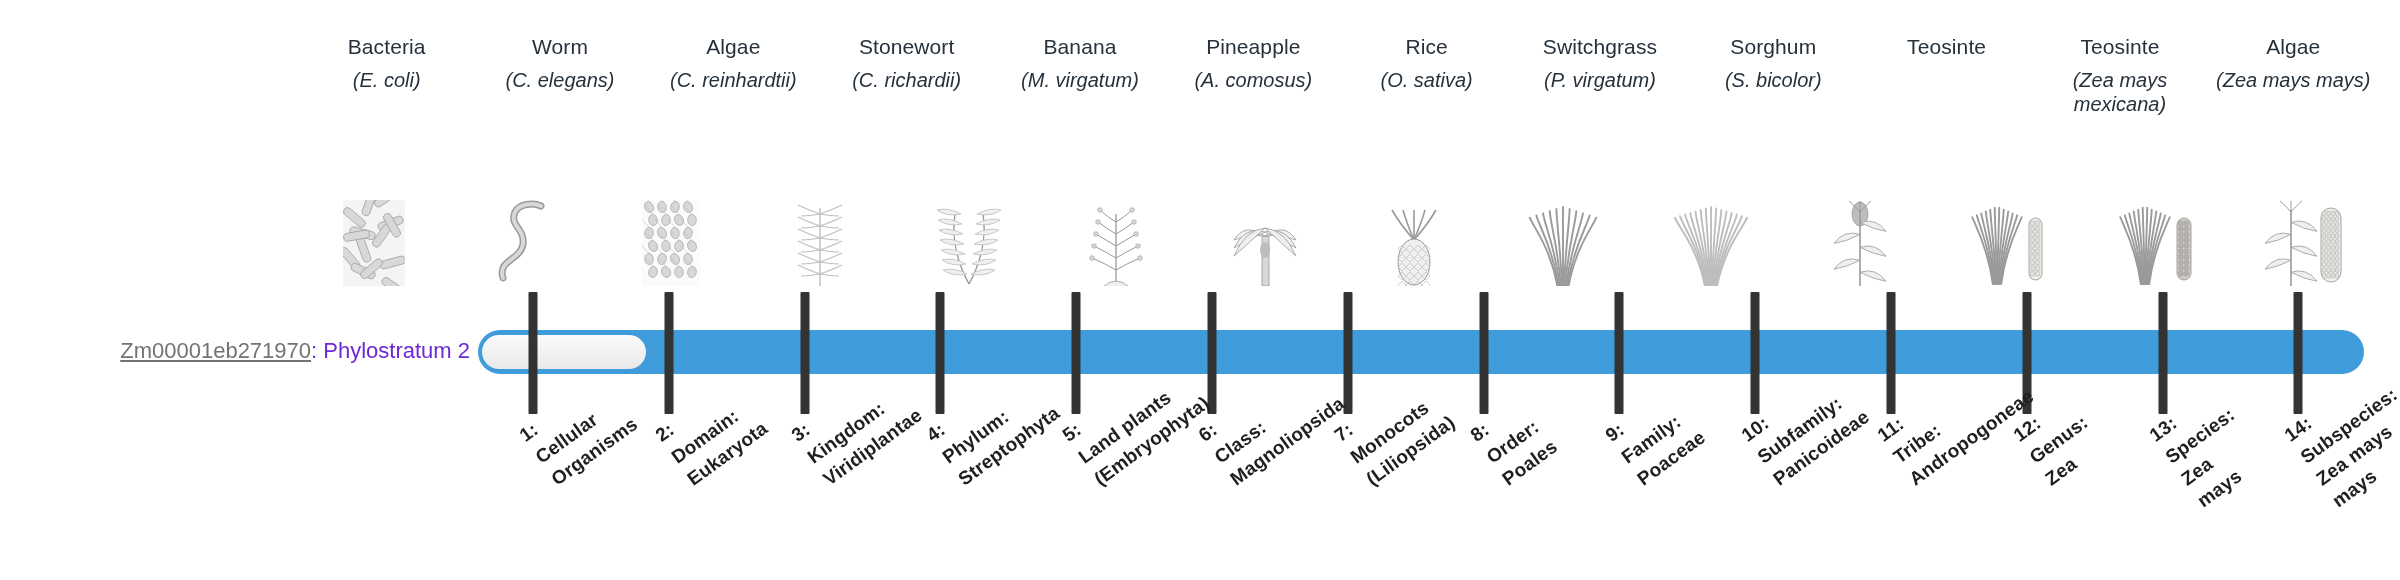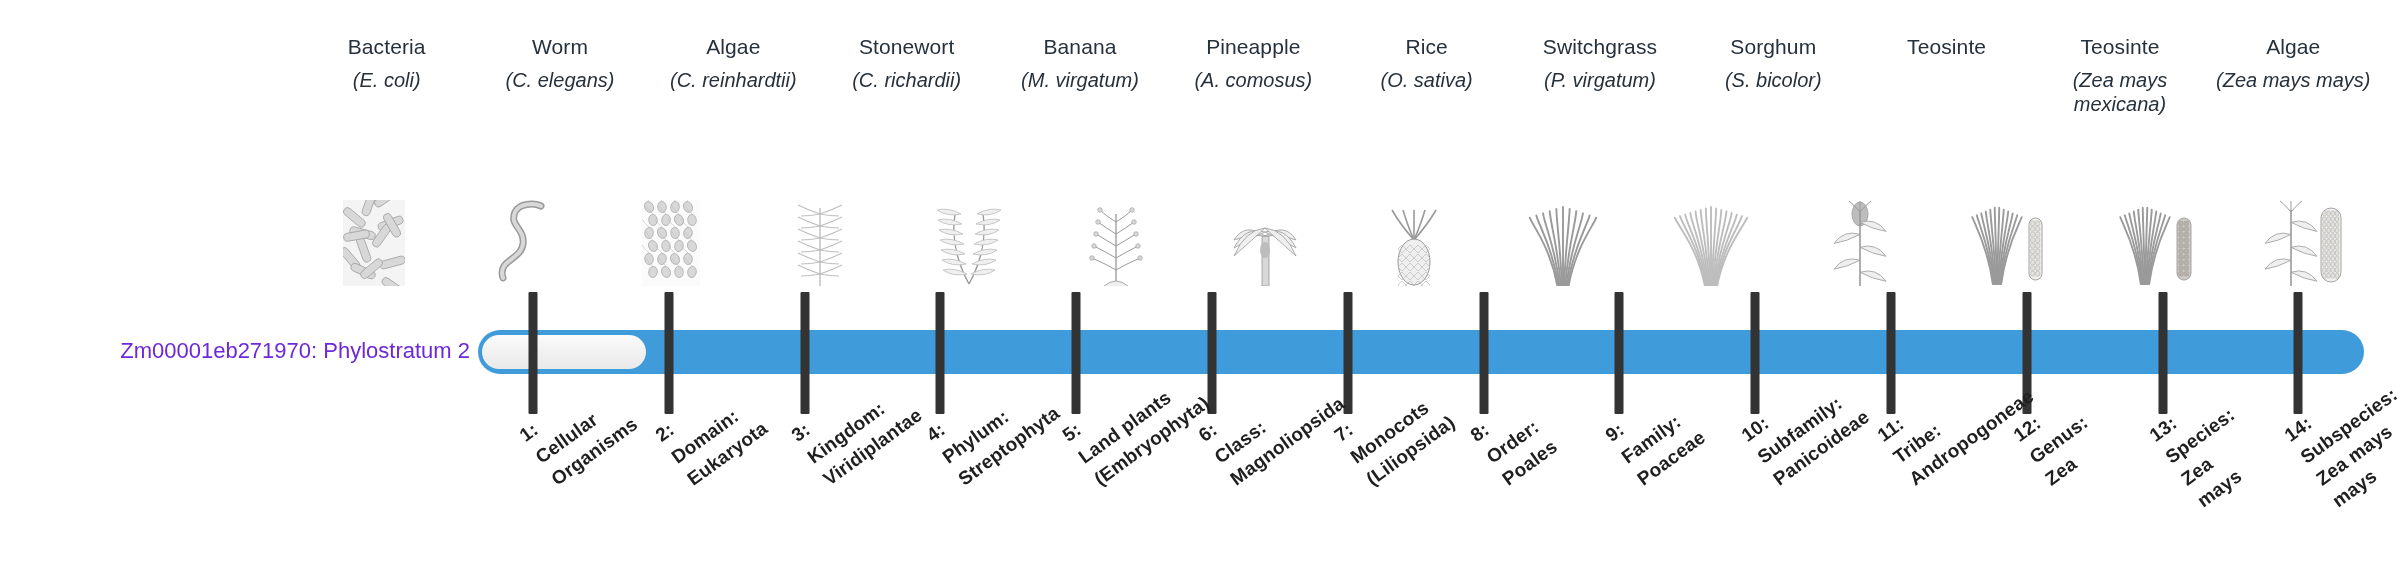--- a/index.html
+++ b/index.html
@@ -80,21 +80,22 @@
     left: 0px;
     top: 338px;
     width: 470px;
     text-align: right;
     font-size: 22px;
     color: #26313c;
     line-height: 26px;
     white-space: nowrap;
   }
   #gene-link {
-    color: #6d28d9;
+    color: #737373;
+    text-decoration: underline;
     cursor: pointer;
   }
   #gene-suffix { color: #6d28d9; }
 
   
   #bar-area {
     position: absolute;
     left: 478px;
     top: 330px;
     width: 1886px;

